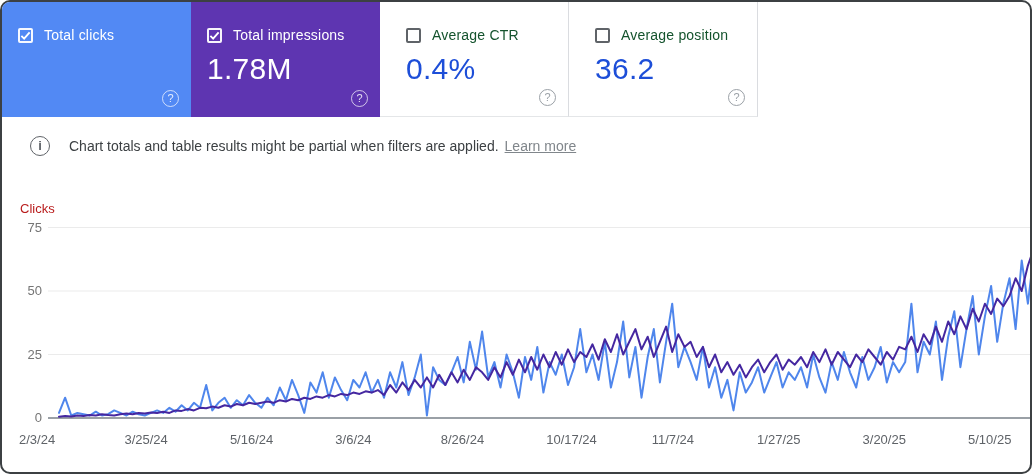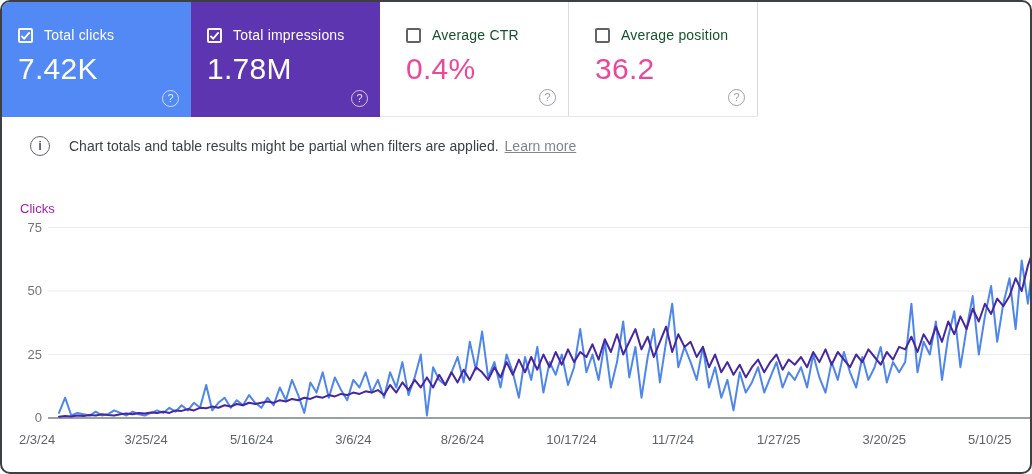--- a/index.html
+++ b/index.html
@@ -45,21 +45,21 @@
   .cb--checked { border:2px solid rgba(255,255,255,0.95); }
   .cb--unchecked { border:2px solid #5f6368; }
   .card-label { font-size:14px; letter-spacing:.2px; }
   .card--light .card-label { color:#14532d; }
   .card-value {
     margin-top:9px;
     font-size:30px;
     font-weight:400;
     letter-spacing:.3px;
   }
-  .card--light .card-value { color:#ec4899; }
+  .card--light .card-value { color:#1d4ed8; }
   .qicon {
     position:absolute; right:12px; bottom:10px;
     width:17px; height:17px;
     border-radius:50%;
     font-size:11px; line-height:15px;
     text-align:center;
     cursor:pointer;
   }
   .card--dark .qicon { border:1.5px solid rgba(255,255,255,0.7); color:rgba(255,255,255,0.85); }
   .card--light .qicon { border:1.5px solid #9aa0a6; color:#9aa0a6; }
@@ -84,21 +84,21 @@
   .banner-link {
     font-size:14px; color:#80868b;
     text-decoration:underline;
     margin-left:6px;
     cursor:pointer;
   }
 
   
   .chart-title {
     position:absolute; left:18px; top:199px;
-    font-size:13px; color:#a21caf;
+    font-size:13px; color:#b91c1c;
   }
   .ytick {
     position:absolute; left:0; width:40px;
     text-align:right;
     font-size:13px; color:#757575;
     line-height:16px;
   }
   .xtick {
     position:absolute; top:430px; width:80px;
     font-size:13px; color:#5f6368;
@@ -119,21 +119,20 @@
 
     <div class="card card--dark" style="background: rgb(82, 137, 244);">
       <div class="checkrow">
         <span class="cb cb--checked">
           <svg width="11" height="11" viewBox="0 0 12 12">
               <polyline points="1.5,6.5 4.5,9.5 10.5,2.5" fill="none" stroke="#ffffff" stroke-width="2"></polyline>
             </svg>
         </span>
         <span class="card-label">Total clicks</span>
       </div>
-      <div class="card-value">7.42K</div>
       <div class="qicon">?</div>
     </div>
 
     <div class="card card--dark" style="background: rgb(94, 53, 177);">
       <div class="checkrow">
         <span class="cb cb--checked">
           <svg width="11" height="11" viewBox="0 0 12 12">
               <polyline points="1.5,6.5 4.5,9.5 10.5,2.5" fill="none" stroke="#ffffff" stroke-width="2"></polyline>
             </svg>
         </span>

